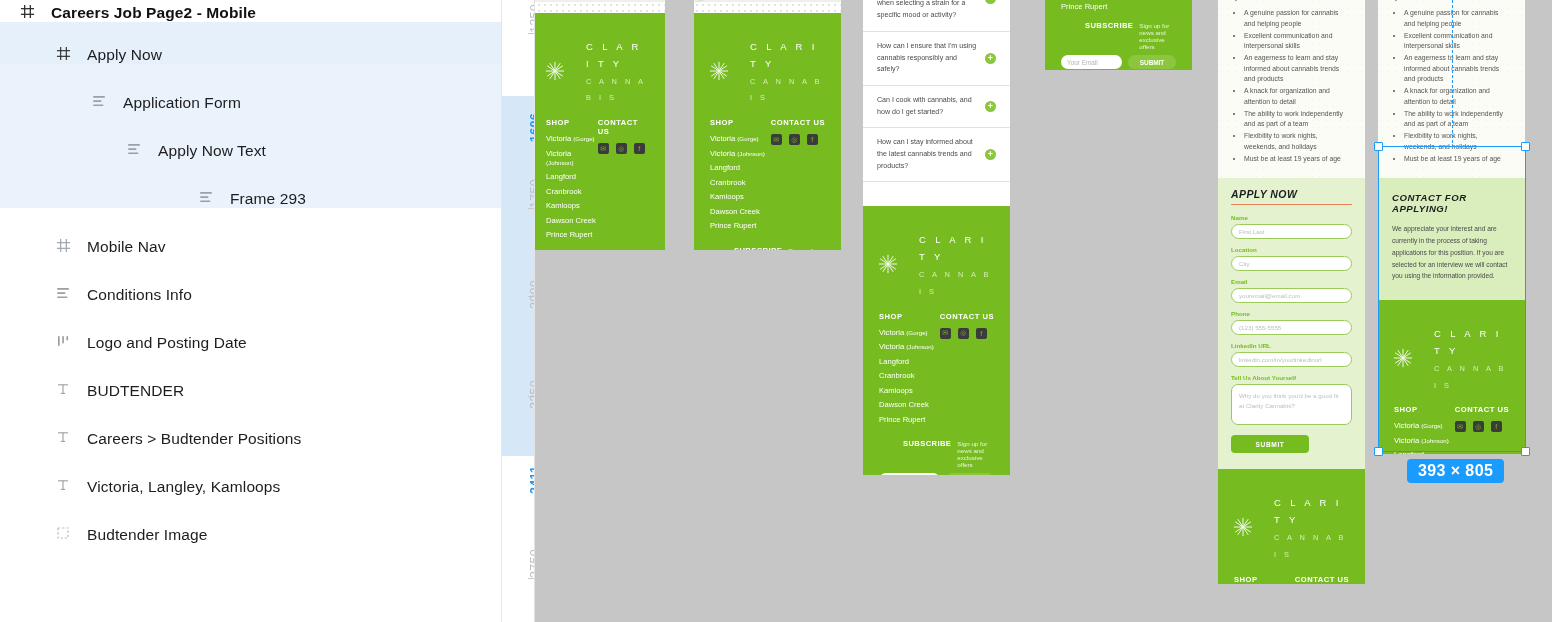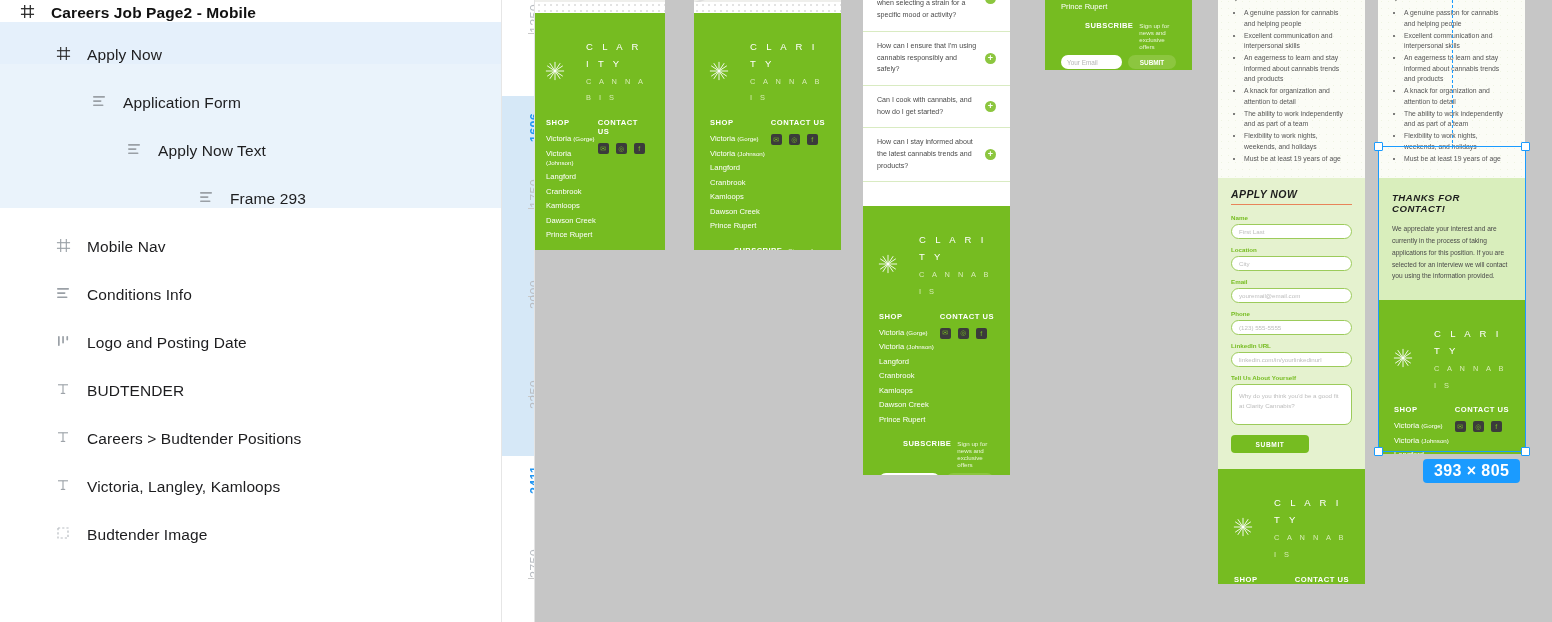--- a/index.html
+++ b/index.html
@@ -234,21 +234,21 @@
   }
   .guide-v {
     position: absolute; width: 0; border-left: 1.6px dashed #1a9bff;
     z-index: 24;
   }
   .size-badge {
     position: absolute; z-index: 27;
     background: #1a9bff; color: #fff;
     font-size: 16px; font-weight: bold;
     padding: 3px 11px; border-radius: 4px;
-    letter-spacing: 0.4px; white-space: nowrap; margin-left: 16px;
+    letter-spacing: 0.4px; white-space: nowrap;
   }
 </style>
 </head>
 <body>
 
 <div id="app">
 
   <div class="layers-panel">
 
     <div class="layer-row page-title-row ind-0" style="height:22px;">
@@ -699,21 +699,21 @@
           <li>A genuine passion for cannabis and helping people</li>
           <li>Excellent communication and interpersonal skills</li>
           <li>An eagerness to learn and stay informed about cannabis trends and products</li>
           <li>A knack for organization and attention to detail</li>
           <li>The ability to work independently and as part of a team</li>
           <li>Flexibility to work nights, weekends, and holidays</li>
           <li>Must be at least 19 years of age</li>
         </ul>
       </div>
       <div class="thanks">
-        <div class="thanks-h">THANKS FOR CONTACT!</div>
+        <div class="thanks-h">CONTACT FOR APPLYING!</div>
         <div class="thanks-p">We appreciate your interest and are currently in the process of taking applications for this position. If you are selected for an interview we will contact you using the information provided.</div>
       </div>
       <div class="footer-green">
         <div class="brand">
           <svg class="brand-mark" viewBox="0 0 40 40">
             <g stroke="#ffffff" stroke-width="1.4" fill="none">
               <line x1="20" y1="6" x2="20" y2="34"></line>
                 <line x1="8" y1="12" x2="32" y2="28"></line>
               <line x1="32" y1="12" x2="8" y2="28"></line>
                 <line x1="6" y1="20" x2="34" y2="20"></line>

